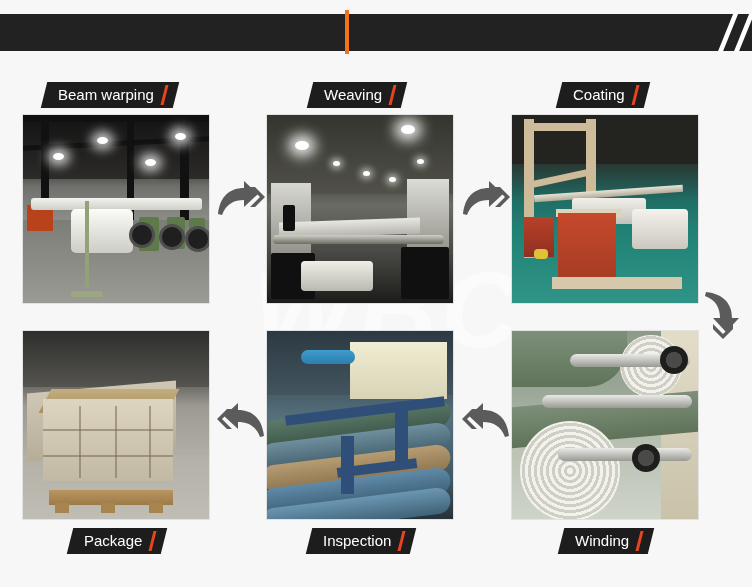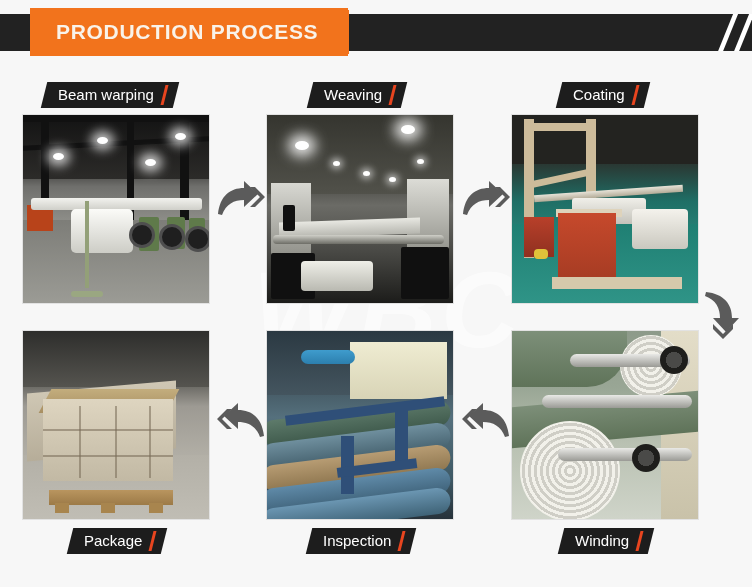--- a/index.html
+++ b/index.html
@@ -219,21 +219,20 @@
 </style>
 </head>
 <body>
 
 <div id="page">
 
   <div class="header-band">
     <div class="slash slash-a"></div>
     <div class="slash slash-b"></div>
   </div>
-  <div class="header-title">PRODUCTION PROCESS</div>
   <div class="header-tick"></div>
 
   <div class="watermark">WBC</div>
 
   <div class="cell c1">
     <div class="tag-row left">
       <div class="tag">
         <span class="tag-text">Beam warping</span>
         <span class="tag-bar"></span>
       </div>

